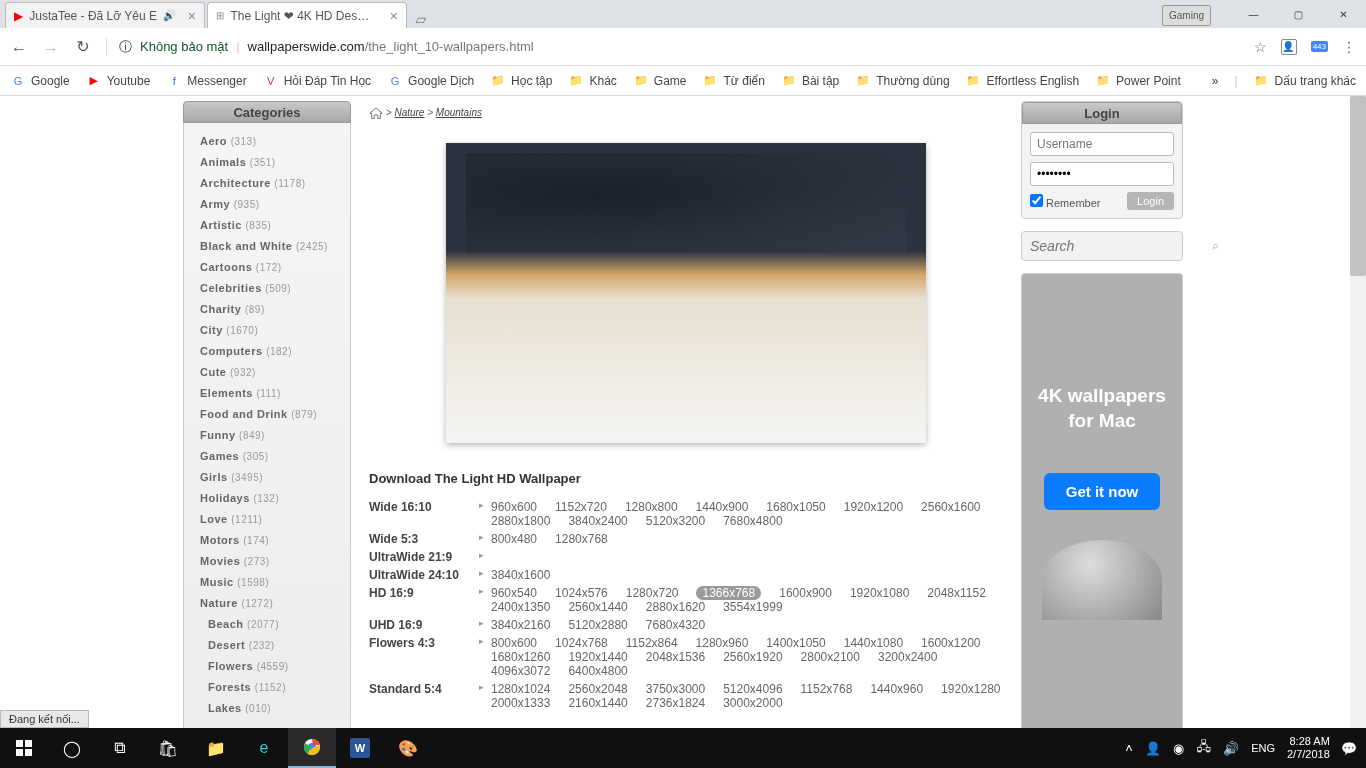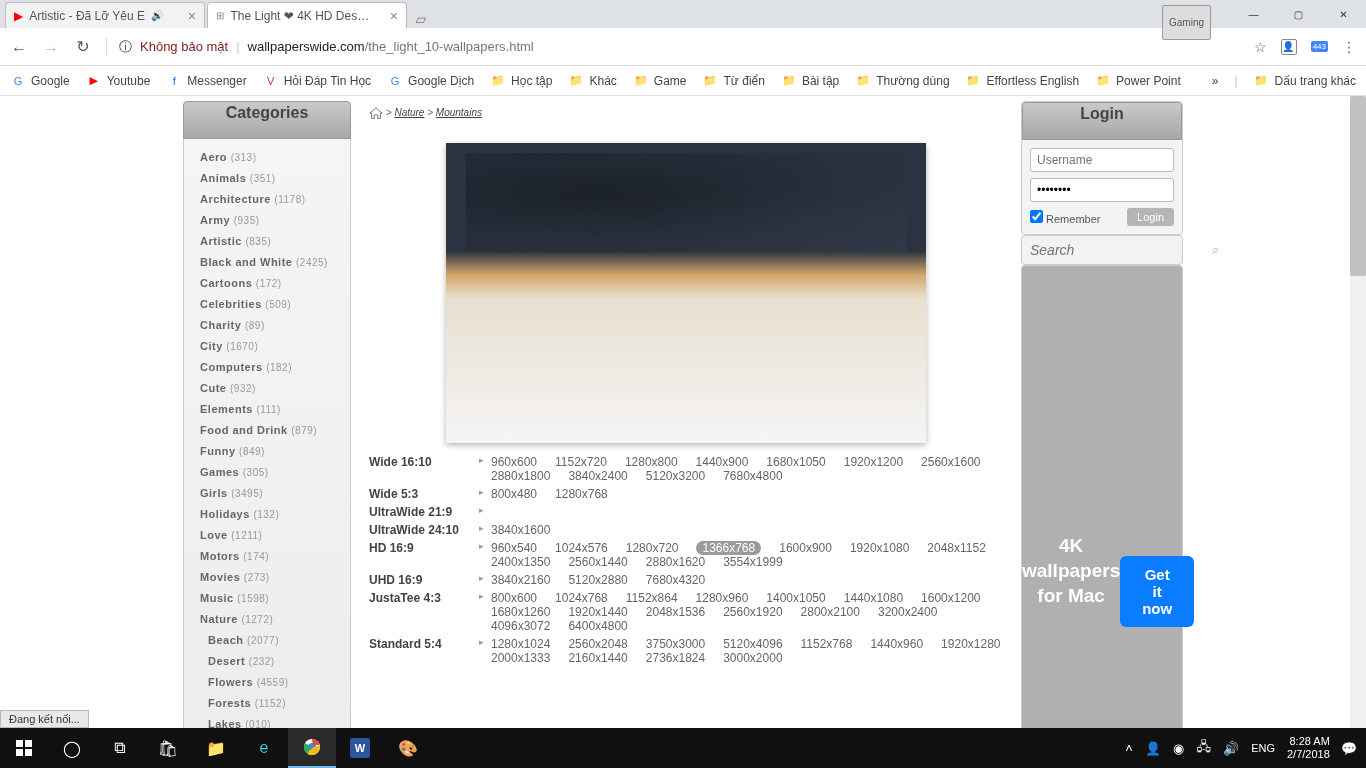--- a/index.html
+++ b/index.html
@@ -8,74 +8,74 @@
 
 .browser-chrome { background: #dee1e6; }
 .tab-bar { height: 28px; display: flex; align-items: flex-end; padding-left: 5px; background: #dee1e6; }
 .tab { background: #f2f2f2; height: 26px; min-width: 200px; max-width: 200px; display: flex; align-items: center; padding: 0 8px; font-size: 12px; color: #555; border-top-left-radius: 4px; border-top-right-radius: 4px; margin-right: 2px; border-top: 1px solid #bcbcbc; border-left: 1px solid #bcbcbc; border-right: 1px solid #bcbcbc; gap: 6px; position: relative; }
 .tab.active { background: #fff; }
 .tab-close { margin-left: auto; color: #888; font-size: 14px; }
 .tab-spk { font-size: 10px; color: #666; }
 .newtab { width: 24px; height: 18px; display: flex; align-items: center; justify-content: center; color: #777; font-size: 14px; }
 .win-controls { position: absolute; right: 0; top: 0; display: flex; }
 .win-btn { width: 45px; height: 28px; display: flex; align-items: center; justify-content: center; color: #333; font-size: 10px; }
-.gaming-badge { position: absolute; right: 155px; top: 5px; background: #ddd; border: 1px solid #999; font-size: 10px; padding: 11px 6px; border-radius: 2px; color: #555; }
+.gaming-badge { position: absolute; right: 155px; top: 5px; background: #ddd; border: 1px solid #999; font-size: 10px; padding: 4px 6px; border-radius: 2px; color: #555; }
 
 .addr-bar { height: 38px; background: #fff; display: flex; align-items: center; padding: 0 10px; gap: 14px; border-bottom: 1px solid #ddd; }
 .nav-btn { color: #555; font-size: 16px; width: 18px; text-align: center; }
 .nav-btn.disabled { color: #bbb; }
 .url-box { flex: 1; display: flex; align-items: center; gap: 8px; font-size: 13px; color: #333; border-left: 1px solid #ddd; padding-left: 12px; }
-.url-insecure { color: #7f1d1d; }
+.url-insecure { color: #14532d; }
 .url-host { color: #222; }
 .url-path { color: #777; }
 .addr-icons { display: flex; gap: 14px; color: #666; font-size: 14px; align-items: center; }
 .ext-badge { background: #4285f4; color: #fff; font-size: 8px; padding: 1px 2px; border-radius: 2px; }
 
 .bookmark-bar { height: 30px; background: #fff; display: flex; align-items: center; padding: 0 10px; gap: 16px; border-bottom: 1px solid #ddd; font-size: 12px; color: #444; }
 .bm { display: flex; align-items: center; gap: 5px; white-space: nowrap; }
 .bm-ico { width: 16px; height: 16px; display: inline-flex; align-items: center; justify-content: center; font-size: 11px; }
 .bm-folder { color: #f5c518; }
 .bm-more { margin-left: auto; }
 
 
 .page { background: #fff; height: 672px; overflow: hidden; display: flex; justify-content: center; }
 .page-inner { width: 1000px; display: flex; gap: 12px; padding-top: 5px; position: relative; }
 
 .sidebar { width: 168px; }
-.panel-head { height: 38px; background: linear-gradient(#c9c9c9, #a7a7a7); border: 1px solid #999; border-radius: 4px 4px 0 0; text-align: center; font-size: 16px; font-weight: bold; color: #444; line-height: 22px; }
+.panel-head { height: 22px; background: linear-gradient(#c9c9c9, #a7a7a7); border: 1px solid #999; border-radius: 4px 4px 0 0; text-align: center; font-size: 13px; font-weight: bold; color: #444; line-height: 22px; }
 .cat-list { border: 1px solid #ccc; border-top: none; border-radius: 0 0 4px 4px; background: linear-gradient(#f5f5f5, #ededed); padding: 8px 16px; font-size: 11px; line-height: 21px; height: 610px; overflow: hidden; }
 .cat { color: #666; font-weight: bold; letter-spacing: 0.5px; }
 .cat .count { font-weight: normal; color: #999; font-size: 10px; }
 .cat.sub { padding-left: 8px; }
 
 .main { flex: 1; padding: 0 6px; }
 .breadcrumb { font-size: 10px; color: #666; padding: 6px 0 14px; font-style: italic; }
 .breadcrumb a { color: #444; text-decoration: underline; }
 .home-ico { display: inline-block; width: 14px; height: 12px; vertical-align: middle; }
 .hero { display: flex; justify-content: center; padding: 10px 0; }
 .hero-img { width: 480px; height: 300px; background: linear-gradient(#2b3340 0%, #2b3340 36%, #d4a76a 44%, #e8e0d0 52%, #f5f5f5 100%); box-shadow: 0 2px 6px rgba(0,0,0,0.3); position: relative; }
 .cloud { position: absolute; top: 10px; left: 20px; right: 20px; height: 100px; background: radial-gradient(ellipse at 30% 40%, #1a1f28, transparent), radial-gradient(ellipse at 70% 60%, #3a424f, transparent); opacity: 0.9; }
 .download-title { font-weight: bold; font-size: 13px; color: #333; margin: 18px 0 12px; }
 .res-row { display: flex; align-items: flex-start; font-size: 12px; color: #555; padding: 2px 0; flex-wrap: wrap; }
 .res-label { width: 110px; font-weight: bold; color: #444; flex-shrink: 0; }
 .res-chev { width: 12px; color: #999; font-size: 9px; flex-shrink: 0; }
 .res-values { flex: 1; display: flex; flex-wrap: wrap; gap: 0 18px; }
 .res-v { color: #666; }
 .res-v.active { background: #9a9a9a; color: #fff; border-radius: 8px; padding: 0 6px; }
 
-.right-col { width: 162px; display: flex; flex-direction: column; }
+.right-col { width: 162px; display: flex; flex-direction: column; gap: 12px; }
 .login-box { border: 1px solid #ccc; border-radius: 4px; background: #f3f3f3; }
 .login-body { padding: 8px; }
 .login-body input[type=text], .login-body input[type=password] { width: 100%; border: 1px solid #bbb; border-radius: 3px; padding: 4px 6px; font-size: 12px; margin-bottom: 6px; background: #fff; }
 .login-row { display: flex; align-items: center; justify-content: space-between; font-size: 11px; color: #555; }
 .login-btn { background: #b5b5b5; color: #fff; border: none; padding: 3px 10px; border-radius: 3px; font-size: 11px; }
 .search-box { border: 1px solid #ccc; border-radius: 4px; display: flex; align-items: center; padding: 6px 8px; background: #f2f2f2; }
 .search-box input { border: none; background: transparent; flex: 1; font-size: 14px; color: #888; outline: none; font-style: italic; }
 .search-ico { color: #aaa; font-size: 13px; }
-.ad-box { border: 1px solid #ccc; border-radius: 4px; background: #b0b0b0; flex: 1; min-height: 400px; color: #fff; text-align: center; display: flex; flex-direction: row; align-items: center; padding-top: 110px; }
+.ad-box { border: 1px solid #ccc; border-radius: 4px; background: #b0b0b0; flex: 1; min-height: 400px; color: #fff; text-align: center; display: flex; flex-direction: column; align-items: center; padding-top: 110px; }
 .ad-title { font-size: 19px; font-weight: bold; line-height: 1.3; }
 .ad-btn { margin-top: 40px; background: #0a7cff; color: #fff; border: none; padding: 10px 22px; font-size: 15px; font-weight: bold; border-radius: 6px; }
 .ad-cat { margin-top: 30px; width: 120px; height: 80px; background: radial-gradient(circle at 40% 30%, #ddd, #888); border-radius: 50% 50% 0 0; }
 
 .page-scroll { position: absolute; right: 0; top: 96px; width: 16px; height: 632px; background: #f1f1f1; }
 .page-scroll-thumb { position: absolute; top: 0; width: 16px; height: 180px; background: #c1c1c1; border-radius: 2px; }
 
 
 .status-bar { position: absolute; bottom: 40px; left: 0; background: #e8e8e8; border: 1px solid #bbb; font-size: 11px; padding: 2px 8px; color: #333; }
 
@@ -89,21 +89,21 @@
 
 svg { display: block; }
 </style>
 </head>
 <body>
 
 <div class="browser-chrome">
   <div class="tab-bar">
     <div class="tab">
       <span style="color:#f00">▶</span>
-      <span>Artistic - Đã Lỡ Yêu E</span>
+      <span>JustaTee - Đã Lỡ Yêu E</span>
       <span class="tab-spk">🔊</span>
       <span class="tab-close">×</span>
     </div>
     <div class="tab active">
       <span style="font-size:10px;color:#888">⊞</span>
       <span>The Light ❤ 4K HD Des…</span>
       <span class="tab-close">×</span>
     </div>
     <div class="newtab">▱</div>
     <div class="gaming-badge">Gaming</div>
@@ -241,20 +241,21 @@
         <span>&gt;</span>
         <a>Nature</a>
         <span>&gt;</span>
         <a>Mountains</a>
       </div>
       <div class="hero">
         <div class="hero-img">
             <div class="cloud"></div>
           </div>
       </div>
+      <div class="download-title">Download The Light HD Wallpaper</div>
       <div id="res-list">
           <div class="res-row">
             <span class="res-label">Wide 16:10</span>
             <span class="res-chev">▸</span>
             <div class="res-values">
               <span class="res-v">960x600</span>
               <span class="res-v">1152x720</span>
               <span class="res-v">1280x800</span>
               <span class="res-v">1440x900</span>
               <span class="res-v">1680x1050</span>
@@ -305,21 +306,21 @@
           <div class="res-row">
             <span class="res-label">UHD 16:9</span>
             <span class="res-chev">▸</span>
             <div class="res-values">
               <span class="res-v">3840x2160</span>
               <span class="res-v">5120x2880</span>
               <span class="res-v">7680x4320</span>
             </div>
           </div>
           <div class="res-row">
-            <span class="res-label">JustaTee 4:3</span>
+            <span class="res-label">Flowers 4:3</span>
             <span class="res-chev">▸</span>
             <div class="res-values">
               <span class="res-v">800x600</span>
               <span class="res-v">1024x768</span>
               <span class="res-v">1152x864</span>
               <span class="res-v">1280x960</span>
               <span class="res-v">1400x1050</span>
               <span class="res-v">1440x1080</span>
               <span class="res-v">1600x1200</span>
               <span class="res-v">1680x1260</span>

